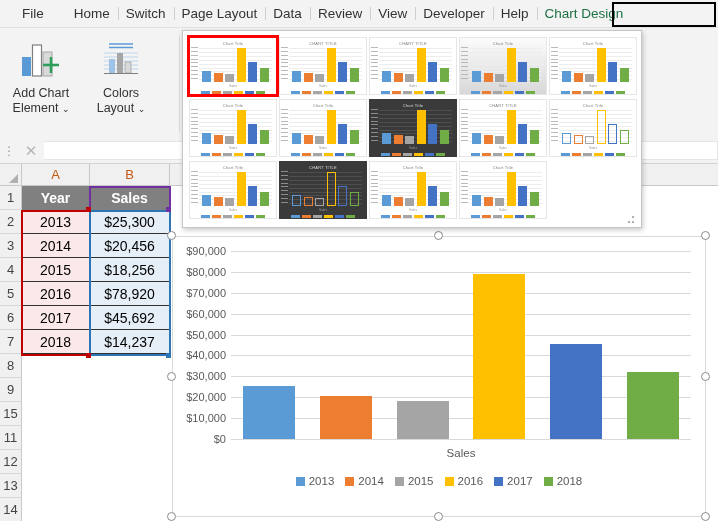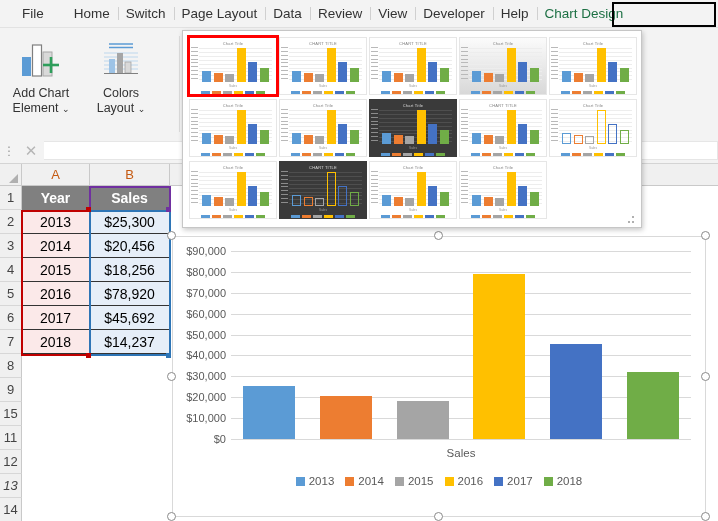--- a/index.html
+++ b/index.html
@@ -952,21 +952,21 @@
         <div class="rowhead" style="top: 70px;">3</div>
         <div class="rowhead" style="top: 94px;">4</div>
         <div class="rowhead" style="top: 118px;">5</div>
         <div class="rowhead" style="top: 142px;">6</div>
         <div class="rowhead" style="top: 166px;">7</div>
         <div class="rowhead" style="top: 190px;">8</div>
         <div class="rowhead" style="top: 214px;">9</div>
         <div class="rowhead" style="top: 238px;">15</div>
         <div class="rowhead" style="top: 262px;">11</div>
         <div class="rowhead" style="top: 286px;">12</div>
-        <div class="rowhead" style="top: 310px; font-style: italic;">13</div>
+        <div class="rowhead" style="top: 310px;">13</div>
         <div class="rowhead" style="top: 334px;">14</div>
       </div>
     <div id="cells">
         <div class="cell hdr" style="left: 22px; width: 68px; top: 22px;">Year</div>
         <div class="cell hdr" style="left: 90px; width: 80px; top: 22px;">Sales</div>
         <div class="cell yr" style="left: 22px; width: 68px; top: 46px;">2013</div>
         <div class="cell sl" style="left: 90px; width: 80px; top: 46px;">$25,300</div>
         <div class="cell yr" style="left: 22px; width: 68px; top: 70px;">2014</div>
         <div class="cell sl" style="left: 90px; width: 80px; top: 70px;">$20,456</div>
         <div class="cell yr" style="left: 22px; width: 68px; top: 94px;">2015</div>

